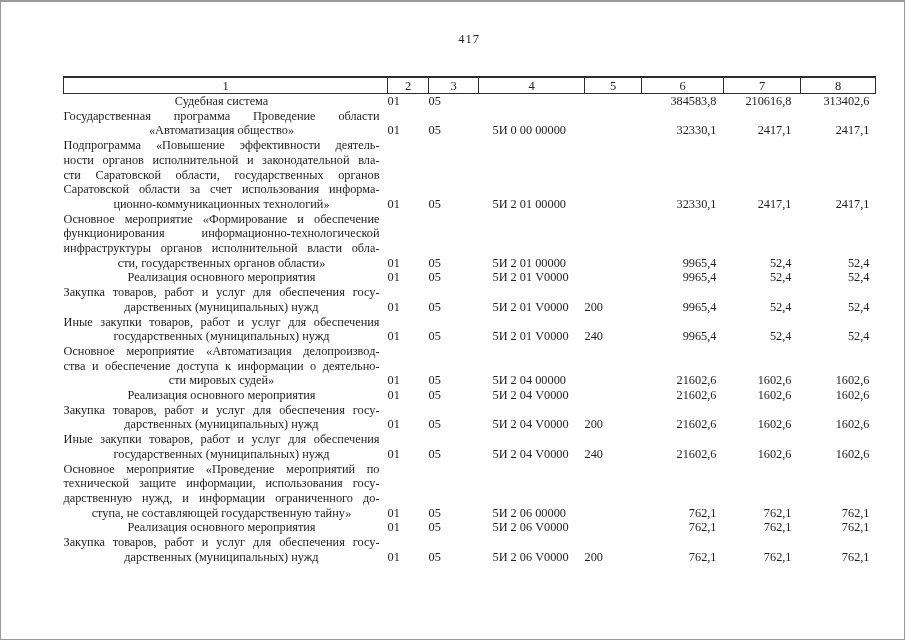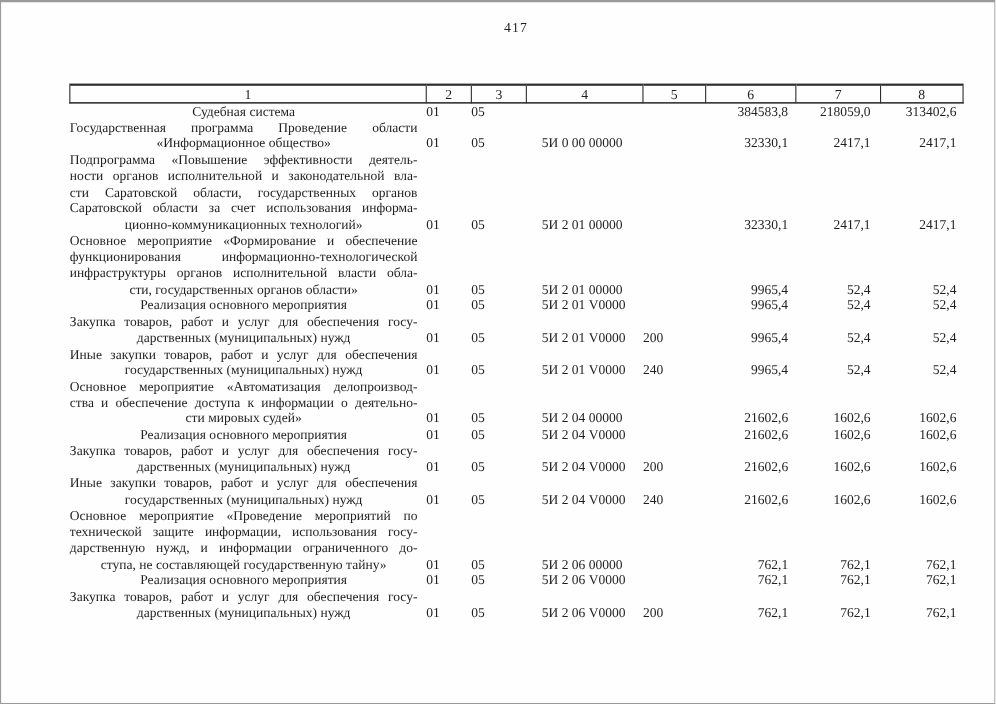--- a/index.html
+++ b/index.html
@@ -10,21 +10,21 @@
     box-sizing: border-box;
     background: #fefefe;
     border: 1px solid #9a9a9a;
     border-top-width: 2px;
     font-family: "Liberation Serif", serif;
     color: #1f1f1f;
     overflow: hidden;
   }
   .page-number {
     position: absolute;
-    top: 16px;
+    top: 30px;
     left: 62px;
     width: 812px;
     text-align: center;
     font-size: 12.5px;
     letter-spacing: 1px;
   }
   table.budget {
     position: absolute;
     top: 74px;
     left: 62px;
@@ -88,27 +88,27 @@
     <tbody id="body-rows">
         <tr>
           <td class="c1">
             <div class="ll">Судебная система</div>
           </td>
           <td class="c2">01</td>
           <td class="c3">05</td>
           <td class="c4"></td>
           <td class="c5"></td>
           <td class="c6">384583,8</td>
-          <td class="c7">218059,0</td>
+          <td class="c7">210616,8</td>
           <td class="c8">313402,6</td>
         </tr>
         <tr>
           <td class="c1">
             <div class="jl">Государственная программа Проведение области</div>
-            <div class="ll">«Информационное общество»</div>
+            <div class="ll">«Автоматизация общество»</div>
           </td>
           <td class="c2">01</td>
           <td class="c3">05</td>
           <td class="c4">5И 0 00 00000</td>
           <td class="c5"></td>
           <td class="c6">32330,1</td>
           <td class="c7">2417,1</td>
           <td class="c8">2417,1</td>
         </tr>
         <tr>

